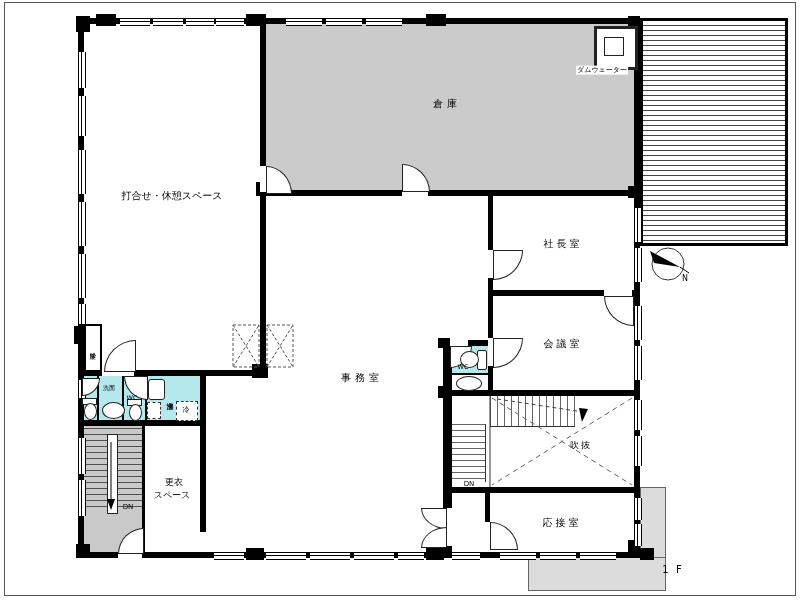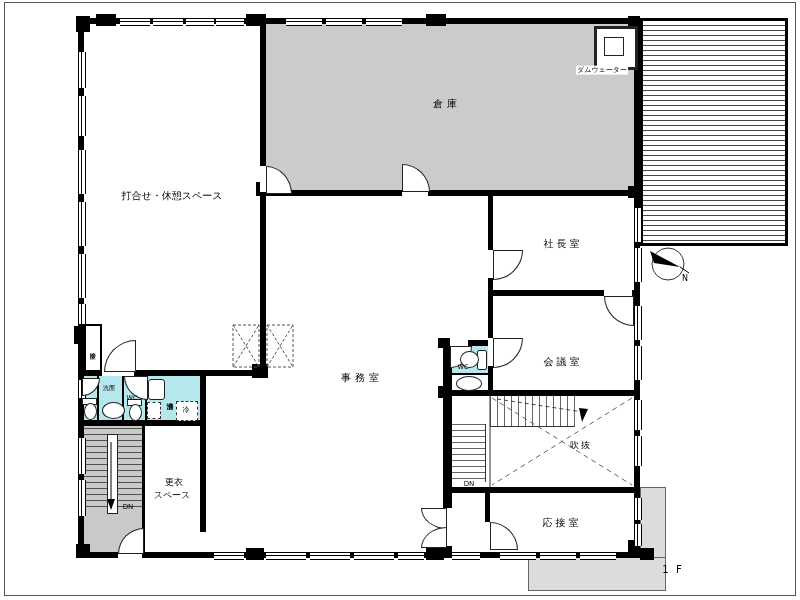--- a/index.html
+++ b/index.html
@@ -154,21 +154,21 @@
   <div class="fix" style="left:127px;top:399px;width:13px;height:5px;"></div>
   <div class="fix" style="left:129px;top:404px;width:11px;height:15px;border-radius:50%;"></div>
   <div class="fix" style="left:148px;top:379px;width:15px;height:19px;border-radius:3px;"></div>
   <div class="dash" style="left:147px;top:402px;width:12px;height:15px;"></div>
   <div class="dash" style="left:176px;top:401px;width:20px;height:18px;"></div>
 
   <div class="lbl" style="left:172px;top:196px;">打合せ・休憩スペース</div>
   <div class="lbl" style="left:447px;top:104px;letter-spacing:4px;">倉庫</div>
   <div class="lbl" style="left:602px;top:70px;font-size:7px;background:#fff;padding:0 1px;">ダムウェーター</div>
   <div class="lbl" style="left:563px;top:244px;letter-spacing:3px;">社長室</div>
-  <div class="lbl" style="left:563px;top:344px;letter-spacing:3px;margin-top:18px;">会議室</div>
+  <div class="lbl" style="left:563px;top:344px;letter-spacing:3px;">会議室</div>
   <div class="lbl" style="left:362px;top:378px;letter-spacing:4px;">事務室</div>
   <div class="lbl" style="left:581px;top:446px;font-size:9px;letter-spacing:2px;">吹抜</div>
   <div class="lbl" style="left:562px;top:523px;letter-spacing:3px;">応接室</div>
   <div class="lbl" style="left:174px;top:483px;font-size:9px;">更衣</div>
   <div class="lbl" style="left:172px;top:496px;font-size:9px;">スペース</div>
   <div class="lbl" style="left:109px;top:388px;font-size:6px;">洗面</div>
   <div class="lbl" style="left:132px;top:398px;font-size:6.5px;">WC</div>
   <div class="lbl" style="left:463px;top:367px;font-size:6.5px;">WC</div>
   <div class="lbl lbl-v" style="left:169px;top:397px;font-size:7px;">湯沸室</div>
   <div class="lbl" style="left:186px;top:410px;font-size:7px;">冷</div>

